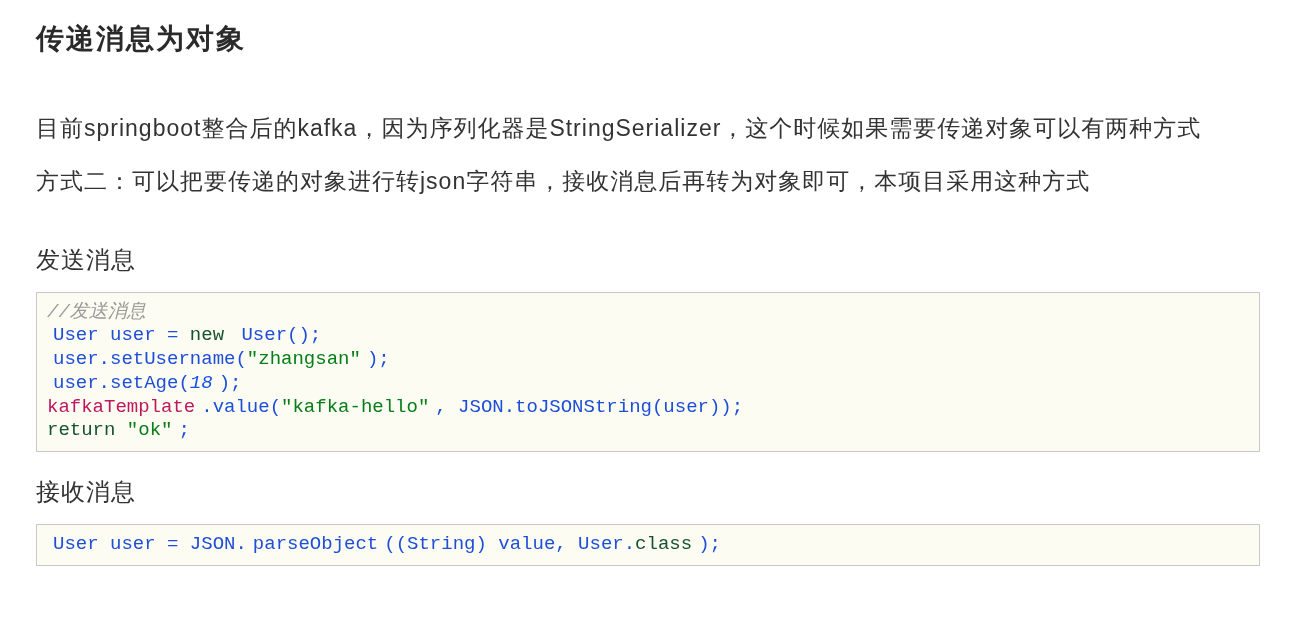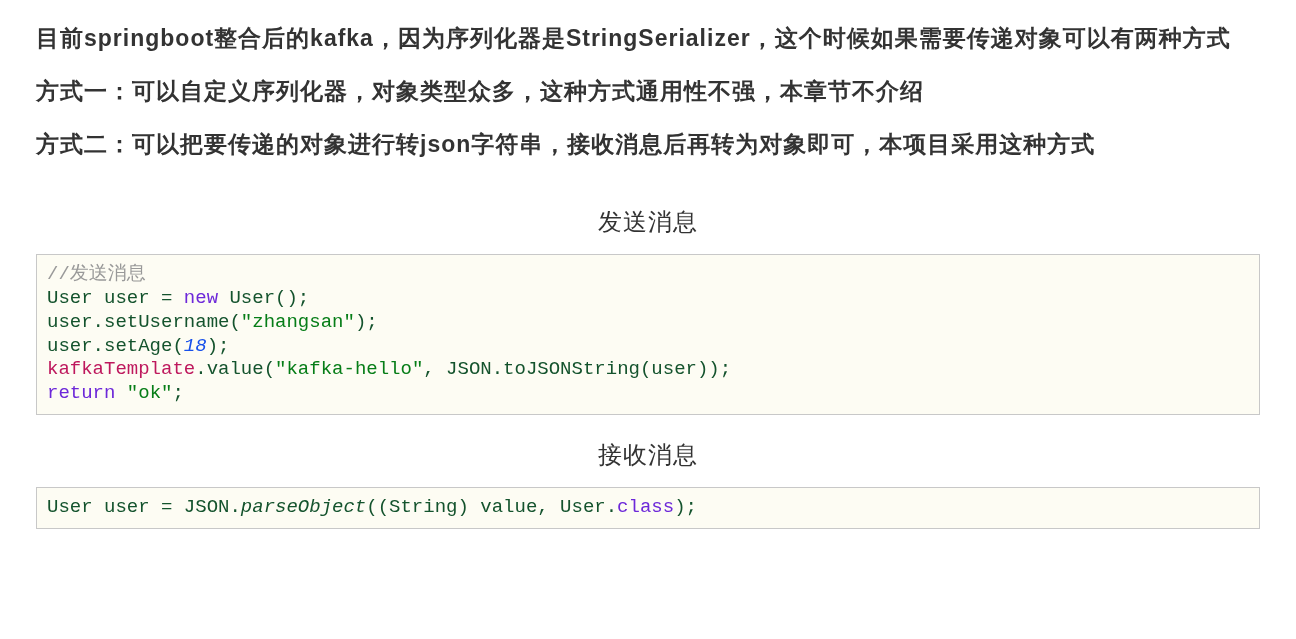--- a/index.html
+++ b/index.html
@@ -23,83 +23,83 @@
       color: #2a2a2a;
       margin-bottom: 52px;
       letter-spacing: 2px;
     }
     .paragraph {
       font-size: 23px;
       color: #333333;
       line-height: 1.6;
       margin-bottom: 16px;
       letter-spacing: 1px;
-      font-weight: bold;
     }
     .paragraph:last-of-type {
       margin-bottom: 44px;
     }
     .subheading {
       font-size: 24px;
       color: #333333;
       margin-bottom: 16px;
       margin-top: 24px;
       letter-spacing: 1px;
-      text-align: center;
     }
     .code-block {
       background: #fdfcf3;
       border: 1px solid #c8c8c8;
       padding: 8px 10px;
       font-family: "Consolas", "Monaco", "Courier New", monospace;
       font-size: 19px;
       line-height: 1.25;
       white-space: pre;
       overflow-x: auto;
       margin-bottom: 24px;
     }
     .code-comment {
       color: #999999;
+      font-style: italic;
     }
     .code-keyword {
-      color: #6d28d9;
+      color: #14532d;
     }
     .code-string {
       color: #067d17;
     }
     .code-number {
       color: #1750eb;
       font-style: italic;
     }
     .code-purple {
       color: #be185d;
     }
     .code-plain {
-      color: #14532d;
+      color: #1d4ed8;
+      margin-left: 6px;
     }
     .code-wrapper {
       position: relative;
     }
   </style>
 </head>
 <body>
 
 <div class="container">
+  <h1 class="heading">传递消息为对象</h1>
 
   <p class="paragraph">目前springboot整合后的kafka，因为序列化器是StringSerializer，这个时候如果需要传递对象可以有两种方式</p>
-  <p class="paragraph">方式一：可以自定义序列化器，对象类型众多，这种方式通用性不强，本章节不介绍</p>
   <p class="paragraph">方式二：可以把要传递的对象进行转json字符串，接收消息后再转为对象即可，本项目采用这种方式</p>
 
   <div class="subheading">发送消息</div>
 
   <div class="code-wrapper">
     <div class="code-block"><span class="code-comment">//发送消息</span>
 <span class="code-plain">User user = </span><span class="code-keyword">new</span><span class="code-plain"> User();</span>
 <span class="code-plain">user.setUsername(</span><span class="code-string">"zhangsan"</span><span class="code-plain">);</span>
 <span class="code-plain">user.setAge(</span><span class="code-number">18</span><span class="code-plain">);</span>
 <span class="code-purple">kafkaTemplate</span><span class="code-plain">.value(</span><span class="code-string">"kafka-hello"</span><span class="code-plain">, JSON.toJSONString(user));</span>
 <span class="code-keyword">return</span><span> </span><span class="code-string">"ok"</span><span class="code-plain">;</span></div>
   </div>
 
   <div class="subheading">接收消息</div>
 
-  <div class="code-block"><span class="code-plain">User user = JSON.</span><span class="code-plain" style="font-style:italic">parseObject</span><span class="code-plain">((String) value, User.</span><span class="code-keyword">class</span><span class="code-plain">);</span></div>
+  <div class="code-block"><span class="code-plain">User user = JSON.</span><span class="code-plain" style="">parseObject</span><span class="code-plain">((String) value, User.</span><span class="code-keyword">class</span><span class="code-plain">);</span></div>
 </div>
 
 </body></html>

